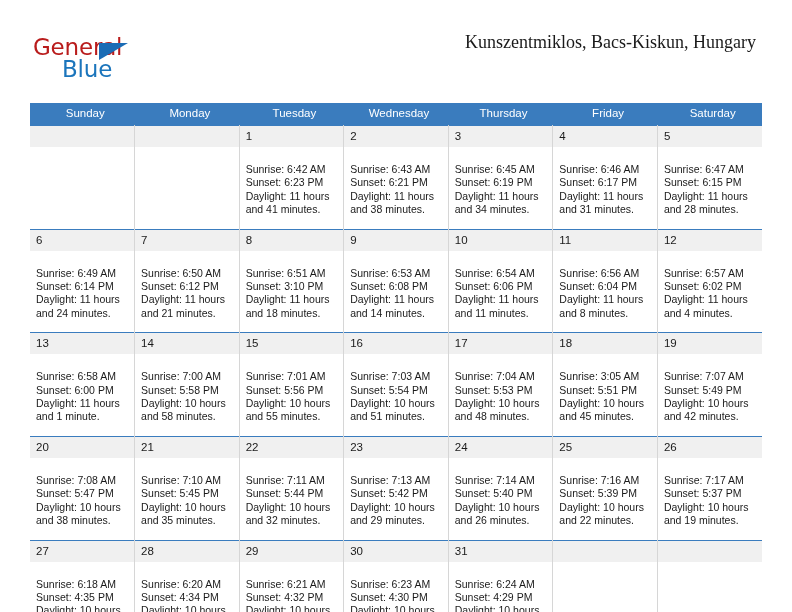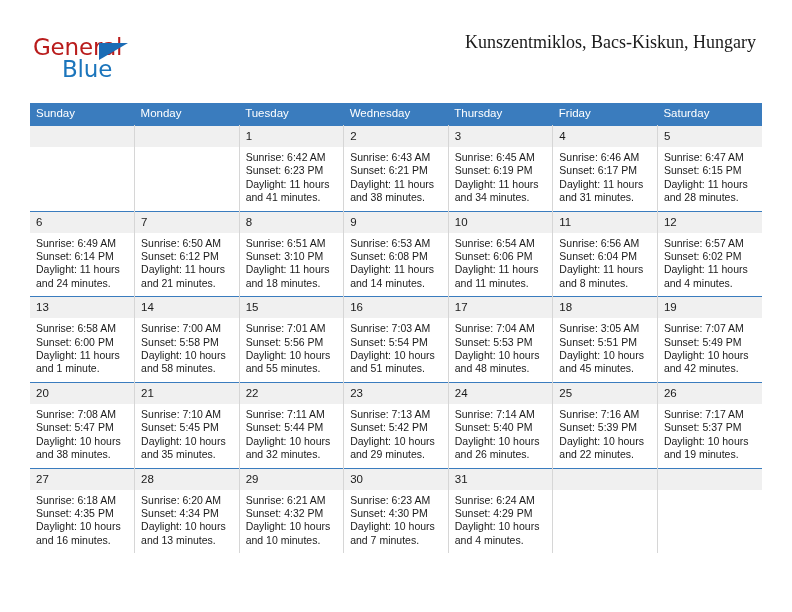--- a/index.html
+++ b/index.html
@@ -98,21 +98,21 @@
     top: 103px;
     width: 732px;
     border-collapse: collapse;
     table-layout: fixed;
   }
   .calendar th {
     background: #3a7cbe;
     color: #ffffff;
     font-size: 11.5px;
     font-weight: 400;
-    text-align: left;
+    text-align: center;
     padding: 4px 0 5px 6px;
     height: 13px;
     line-height: 13px;
     border: none;
   }
   .calendar td {
     width: 104.5px;
     height: 74px;
     vertical-align: top;
     padding: 0;
@@ -129,24 +129,25 @@
     background: #f0f0f0;
     font-size: 11.5px;
     line-height: 14px;
     color: #1a1a1a;
     padding: 3px 0 4px 6px;
     min-height: 14px;
   }
   .daynum.empty { color: transparent; }
 
   .details {
-    padding: 4px 5px 6px 6px;
+    padding: 4px 5px 12px 6px;
     font-size: 10.5px;
     line-height: 13.4px;
     color: #1a1a1a;
+    margin-top: 12px;
   }
   .details div { white-space: nowrap; }
   .details .daylight { white-space: normal; }
 </style>
 </head>
 <body>
 
 <div class="page">
 
   <div class="header">

